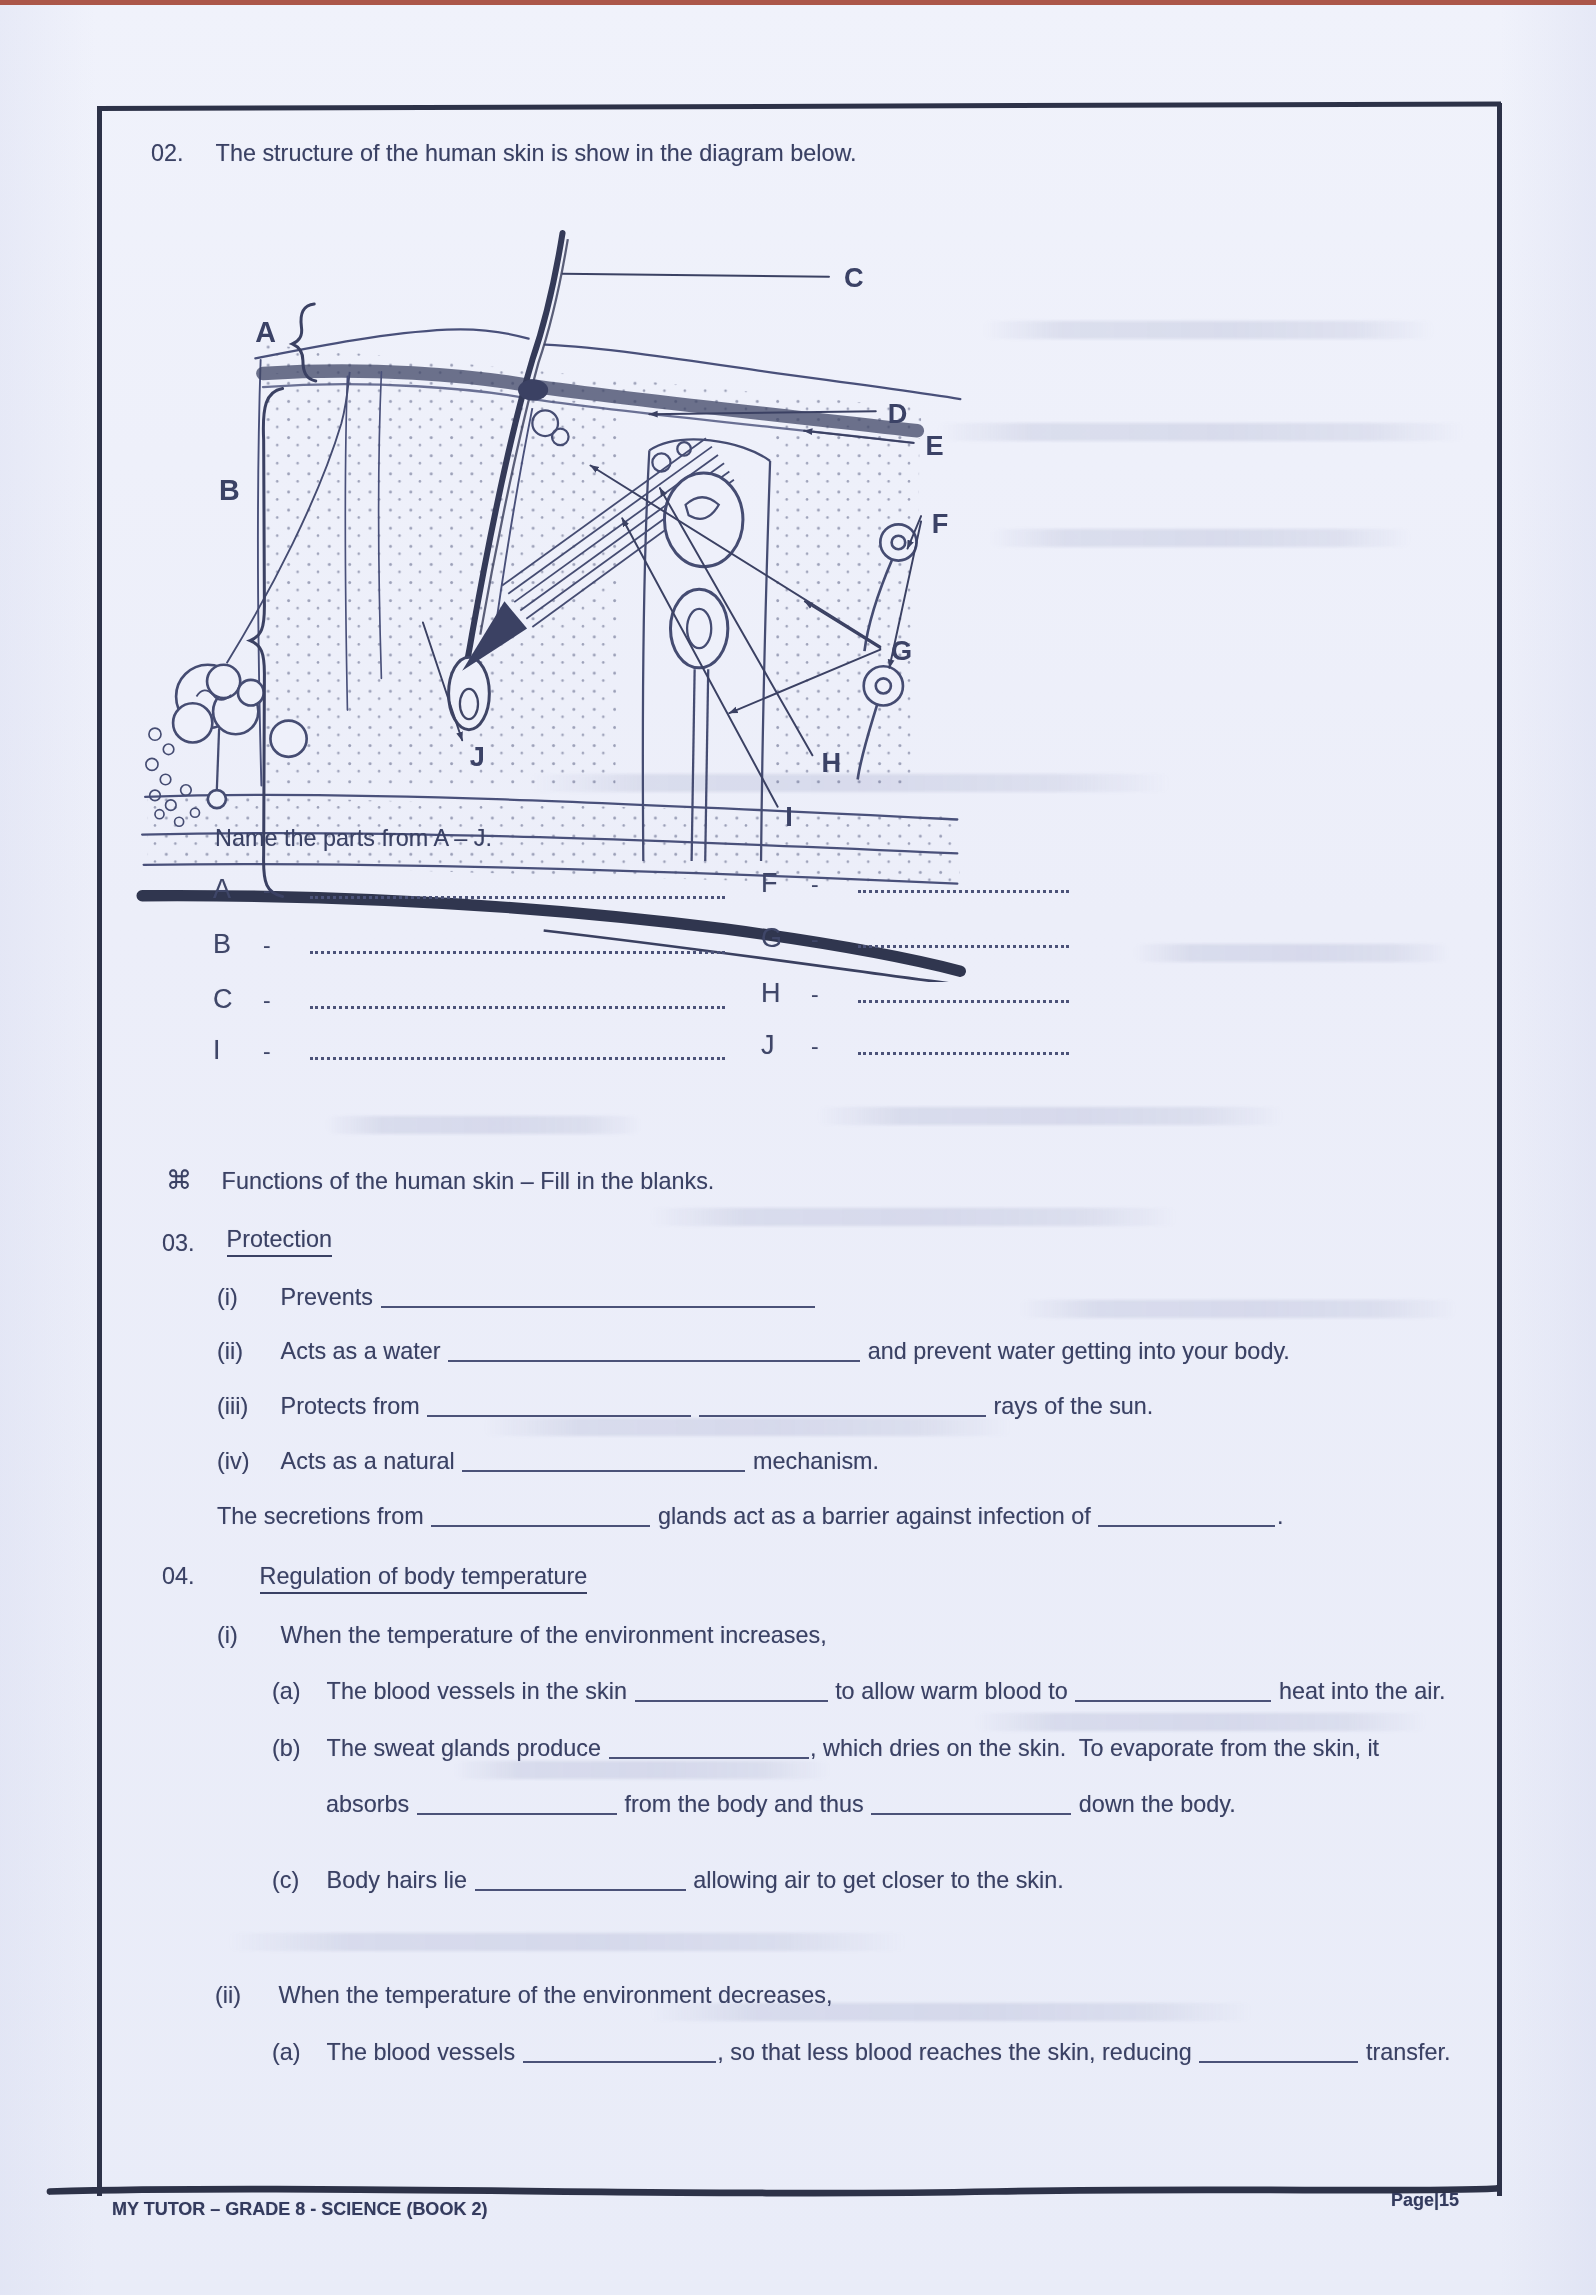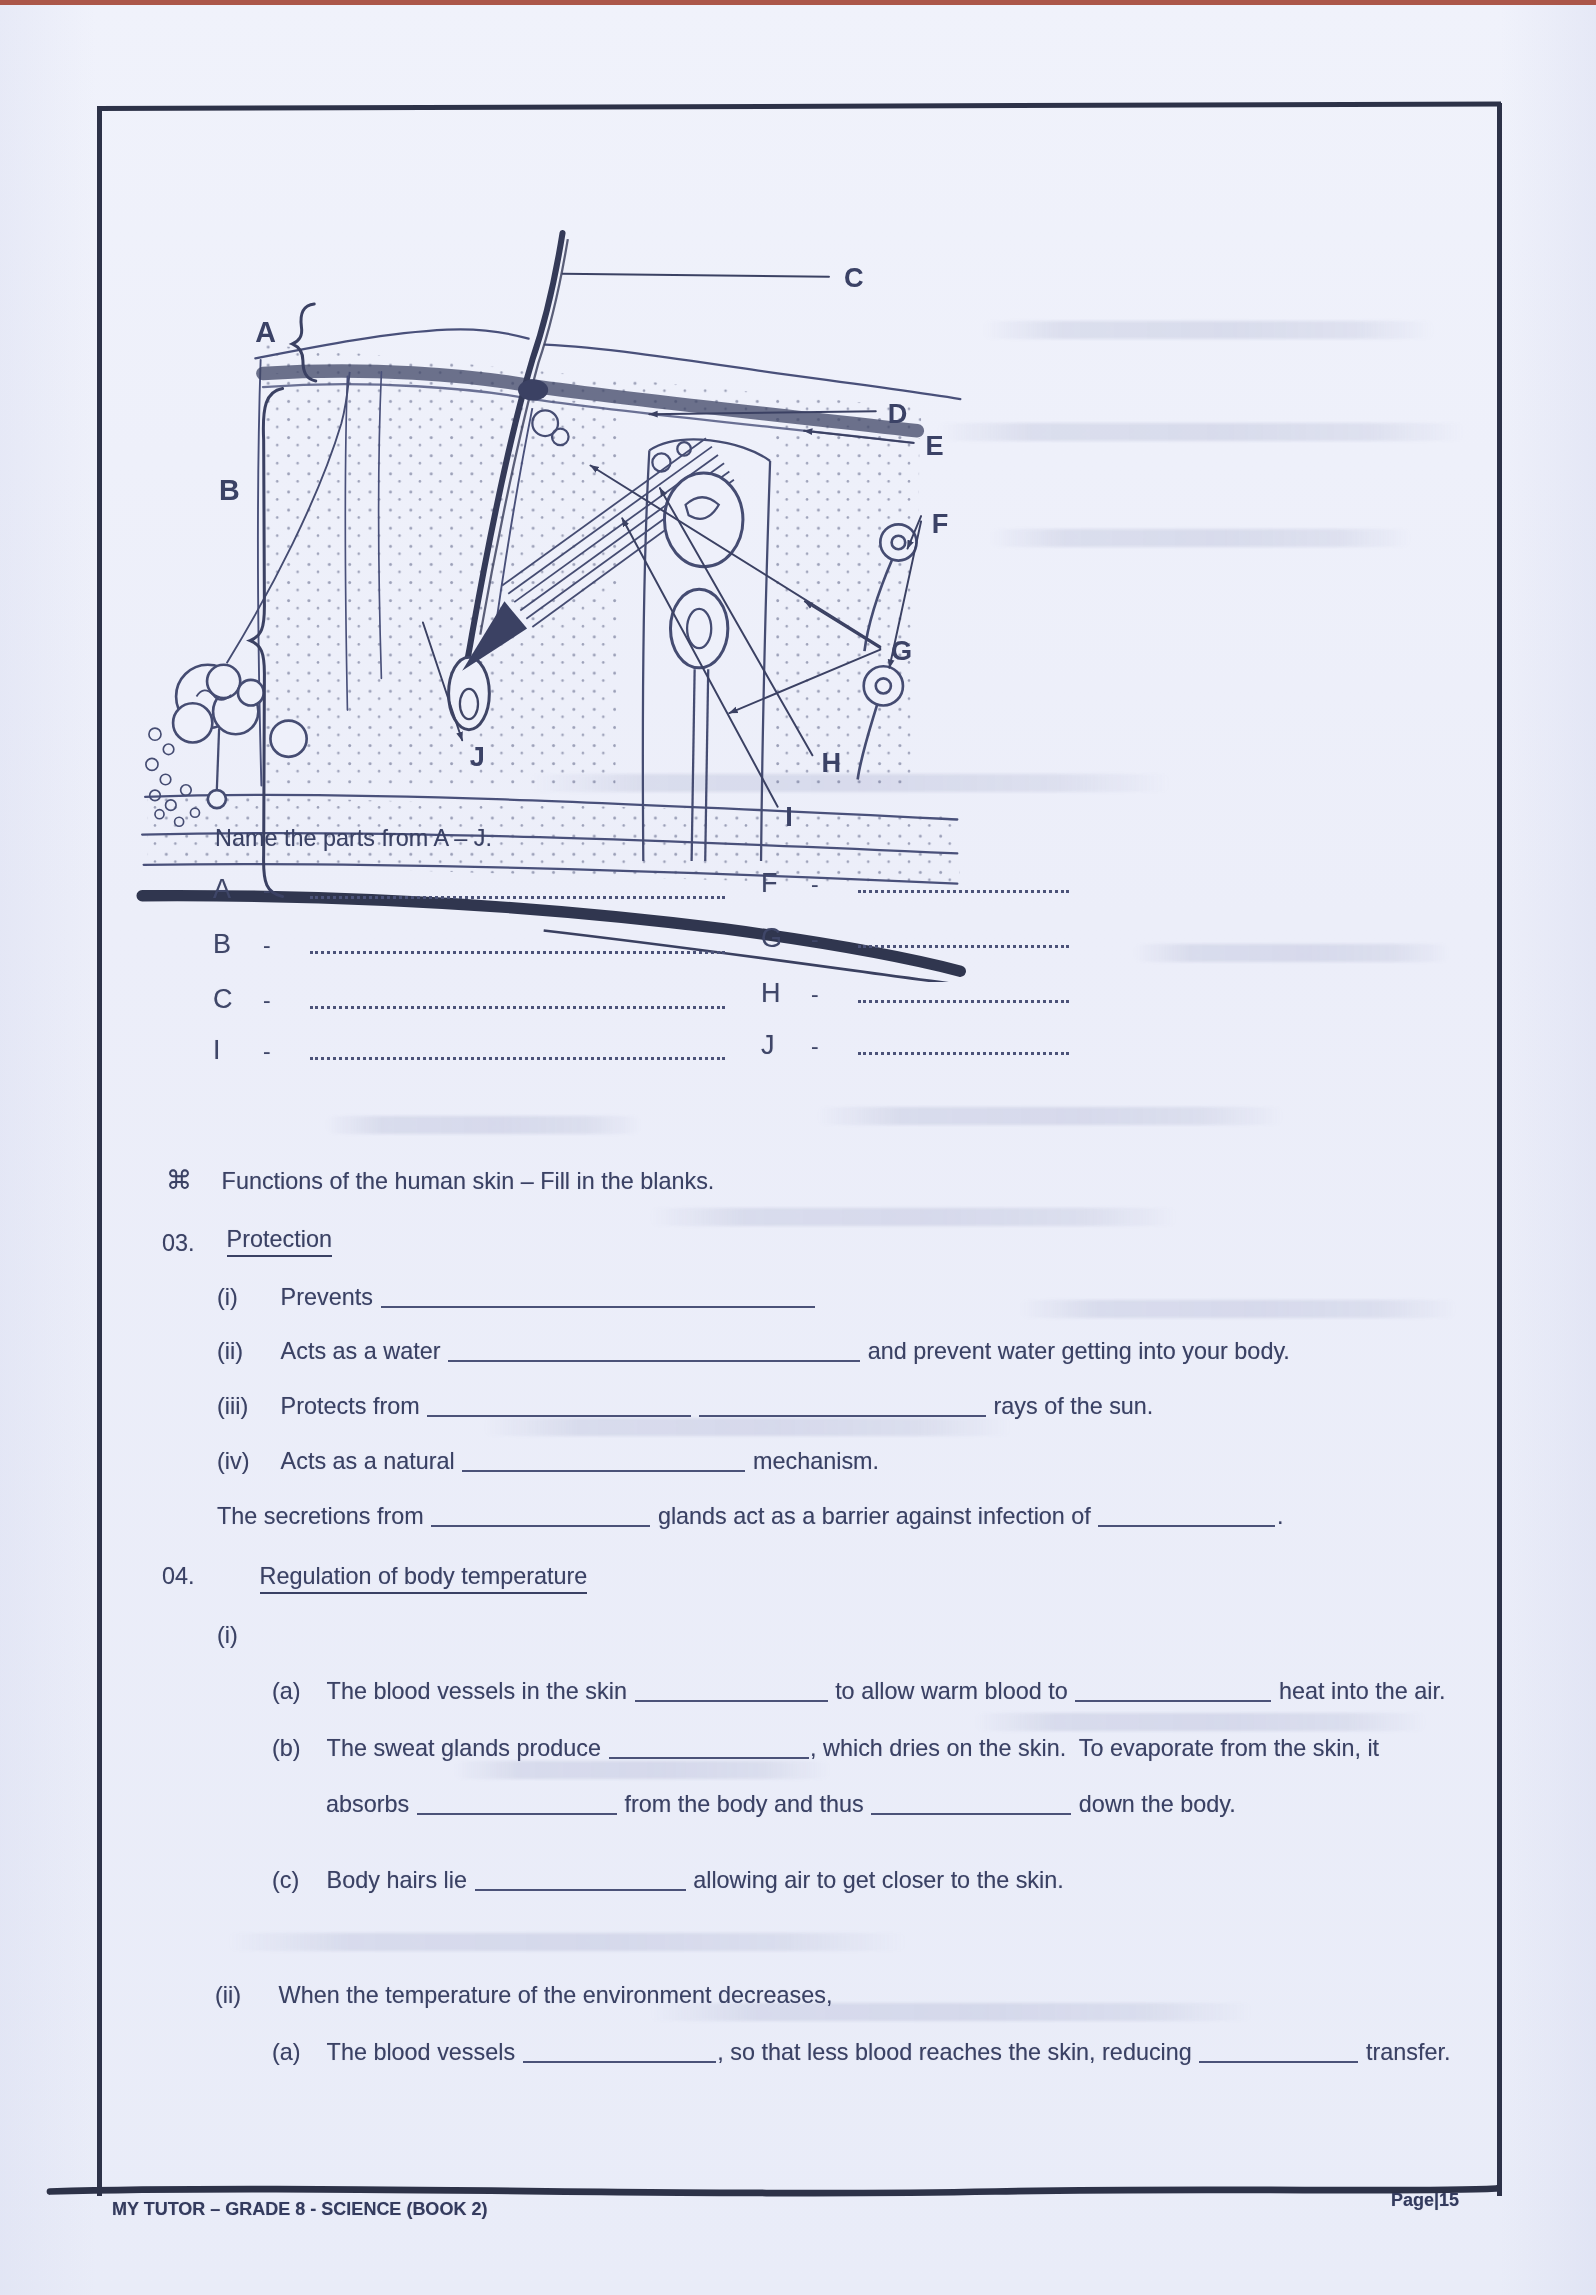--- a/index.html
+++ b/index.html
@@ -65,20 +65,24 @@
   <div class="smudge" style="left:227px;top:1933px;width:680px;"></div>
   <div class="smudge" style="left:649px;top:2003px;width:604px;"></div>
 
   <div class="b-top"></div>
   <div class="b-left"></div>
   <div class="b-right"></div>
   <svg class="b-bottom-svg" width="1510" height="45" viewBox="0 0 2000 60">
     <path d="M40,30 C 400,20 900,38 1300,30 C 1600,24 1850,32 1968,26" stroke="#2d3248" stroke-width="9" fill="none" stroke-linecap="round"></path>
   </svg>
 
+  <div class="line" style="left:151px;top:140px;">
+    <span class="num">02.</span>
+    <span>The structure of the human skin is show in the diagram below.</span>
+  </div>
 
   <svg viewBox="0 0 1150 1160" style="position:absolute;left:121px;top:106px;" width="868" height="876">
     <defs>
       <pattern id="stip" width="27" height="24" patternUnits="userSpaceOnUse">
         <circle cx="6" cy="7" r="2" fill="#4a5176"></circle>
         <circle cx="18" cy="17" r="1.7" fill="#4a5176"></circle>
       </pattern>
       <marker id="ah" markerWidth="14" markerHeight="12" refX="11" refY="6" orient="auto" markerUnits="userSpaceOnUse">
         <path d="M0,1.5 L12,6 L0,10.5 Z" fill="#3b4163"></path>
       </marker>
@@ -306,20 +310,21 @@
     <span>mechanism.</span>
   </div>
 
   <div class="line" style="left:162px;top:1563px;gap:33px;">
     <span class="num">04.</span>
     <span class="u">Regulation of body temperature</span>
   </div>
 
   <div class="line" style="left:217px;top:1622px;">
     <span class="lbl">(i)</span>
+    <span>When the temperature of the environment increases,</span>
   </div>
   <div class="line" style="left:272px;top:1678px;">
     <span class="lbl2">(a)</span>
     <span>The blood vessels in the skin</span>
     <span class="bl" style="width:193px;"></span>
     <span>to allow warm blood to</span>
     <span class="bl" style="width:196px;"></span>
     <span>heat into the air.</span>
   </div>
   <div class="line" style="left:272px;top:1735px;">

